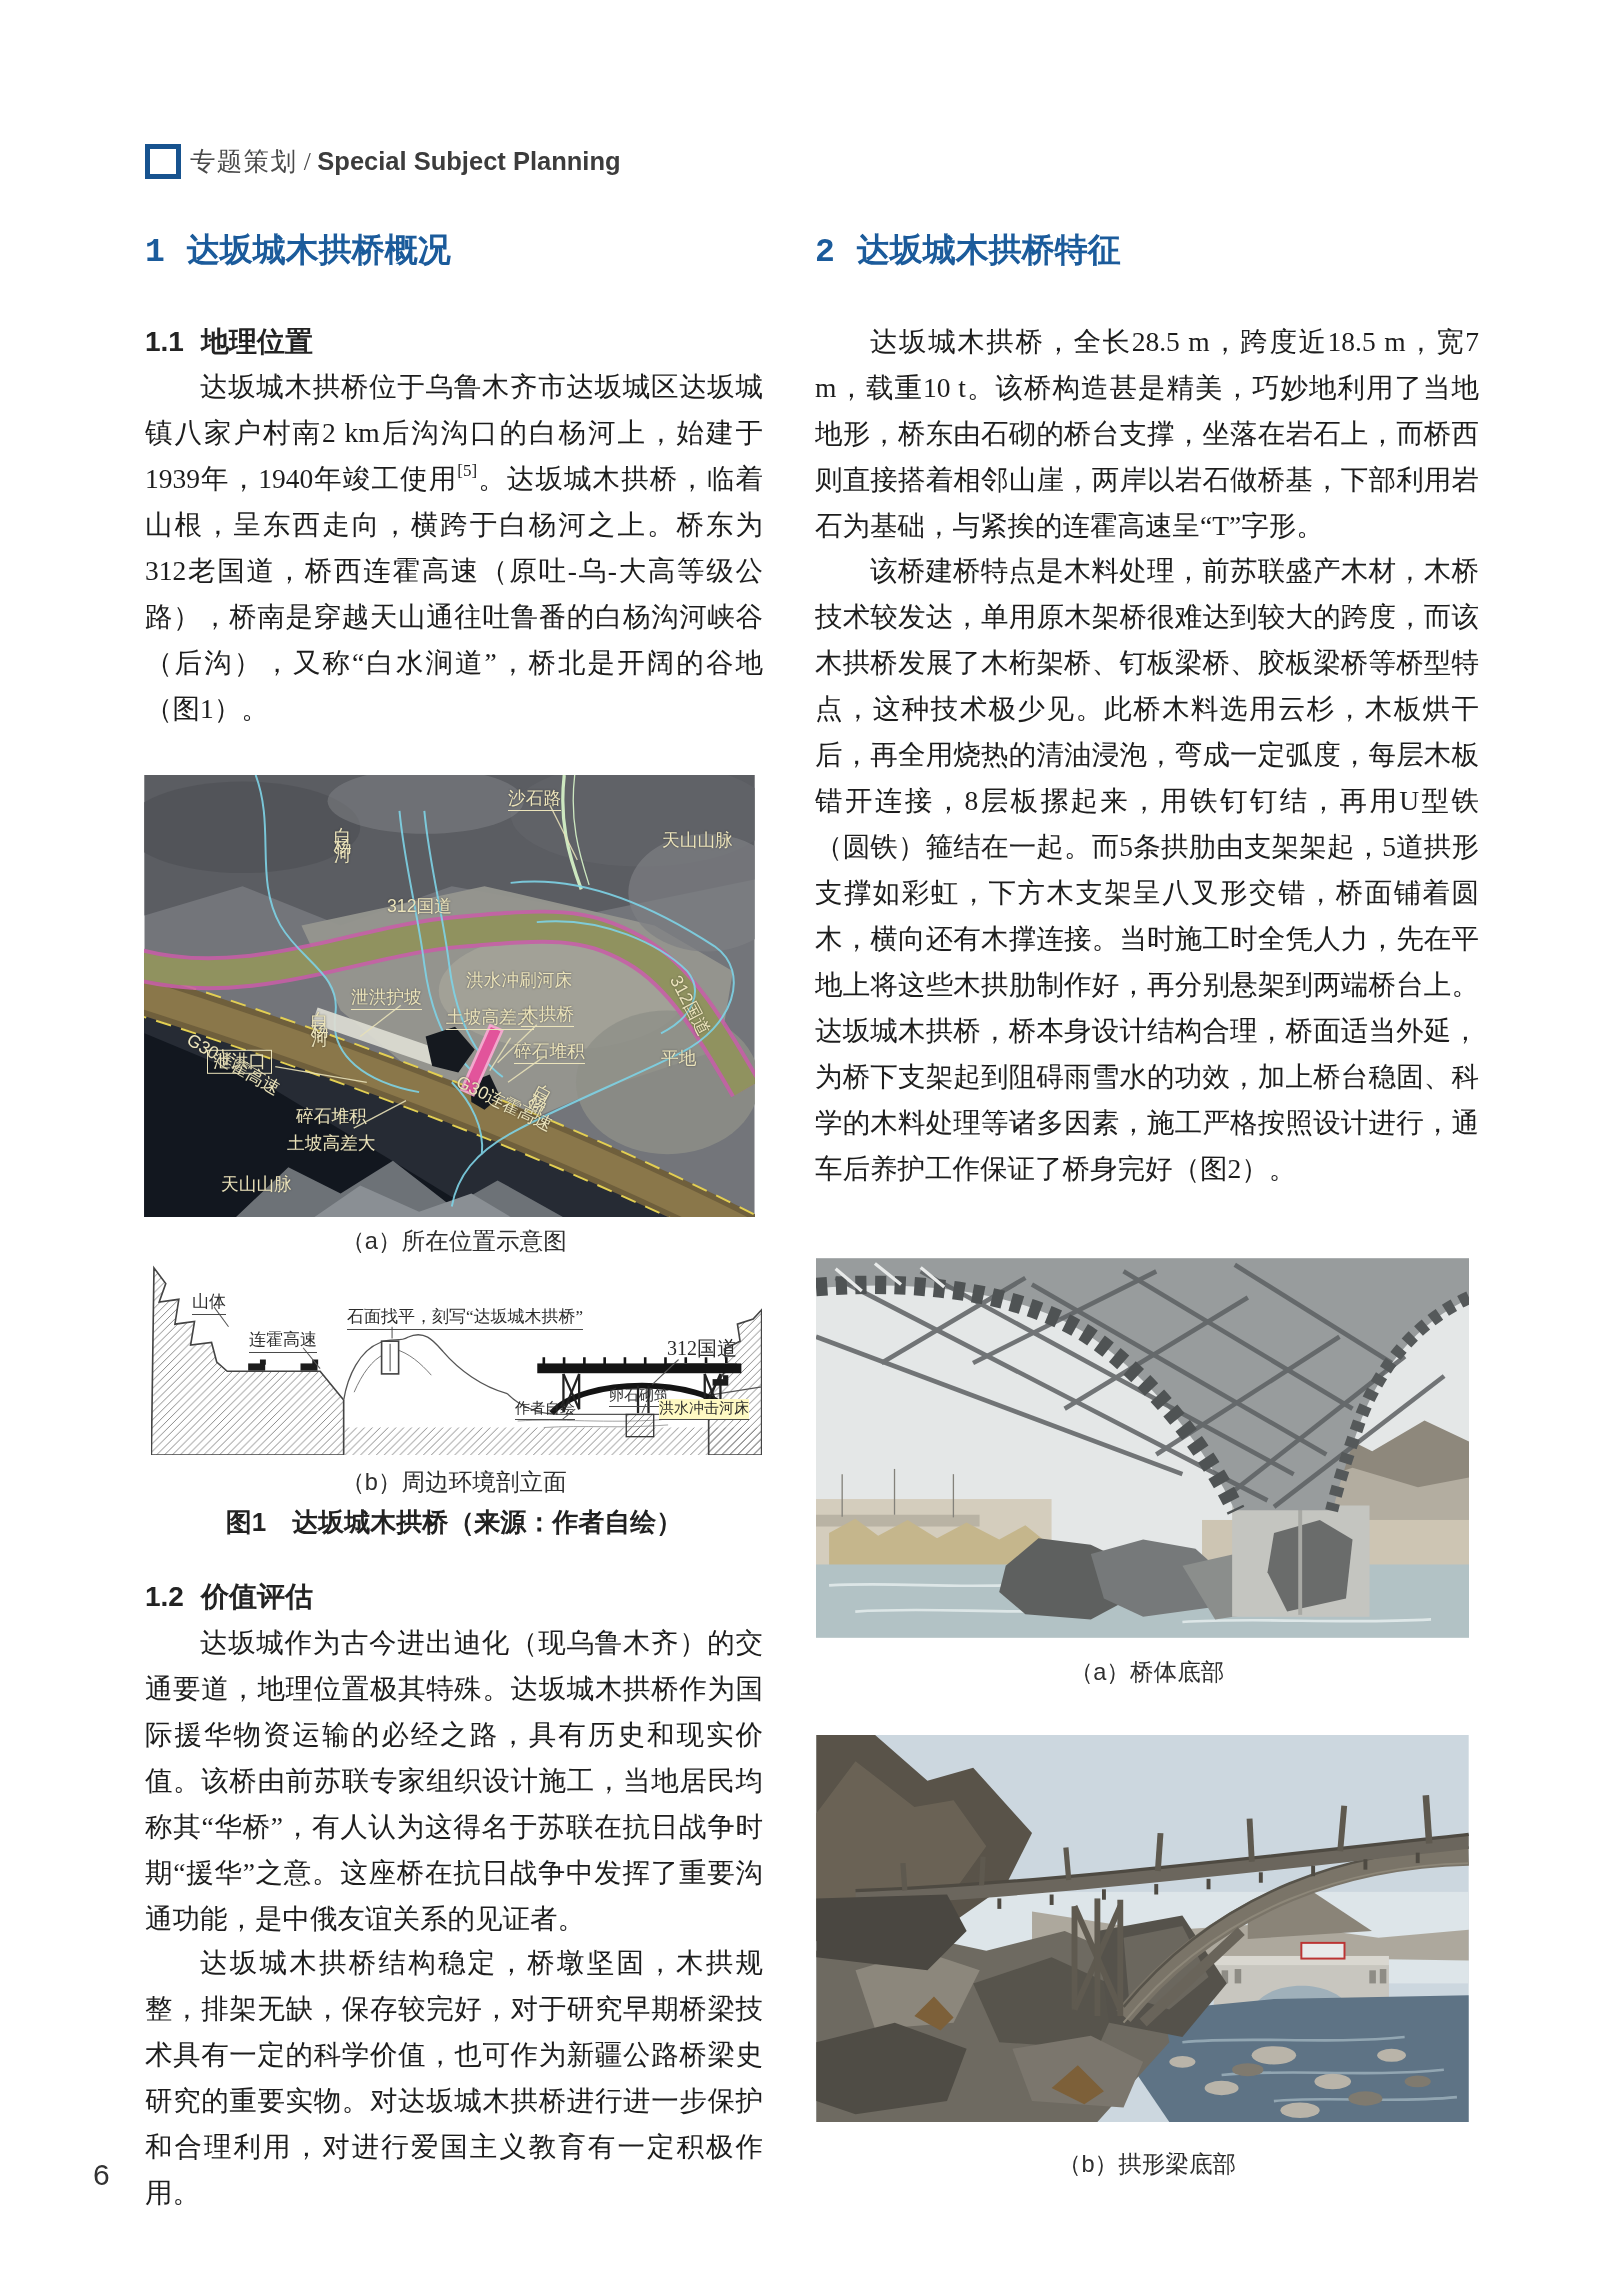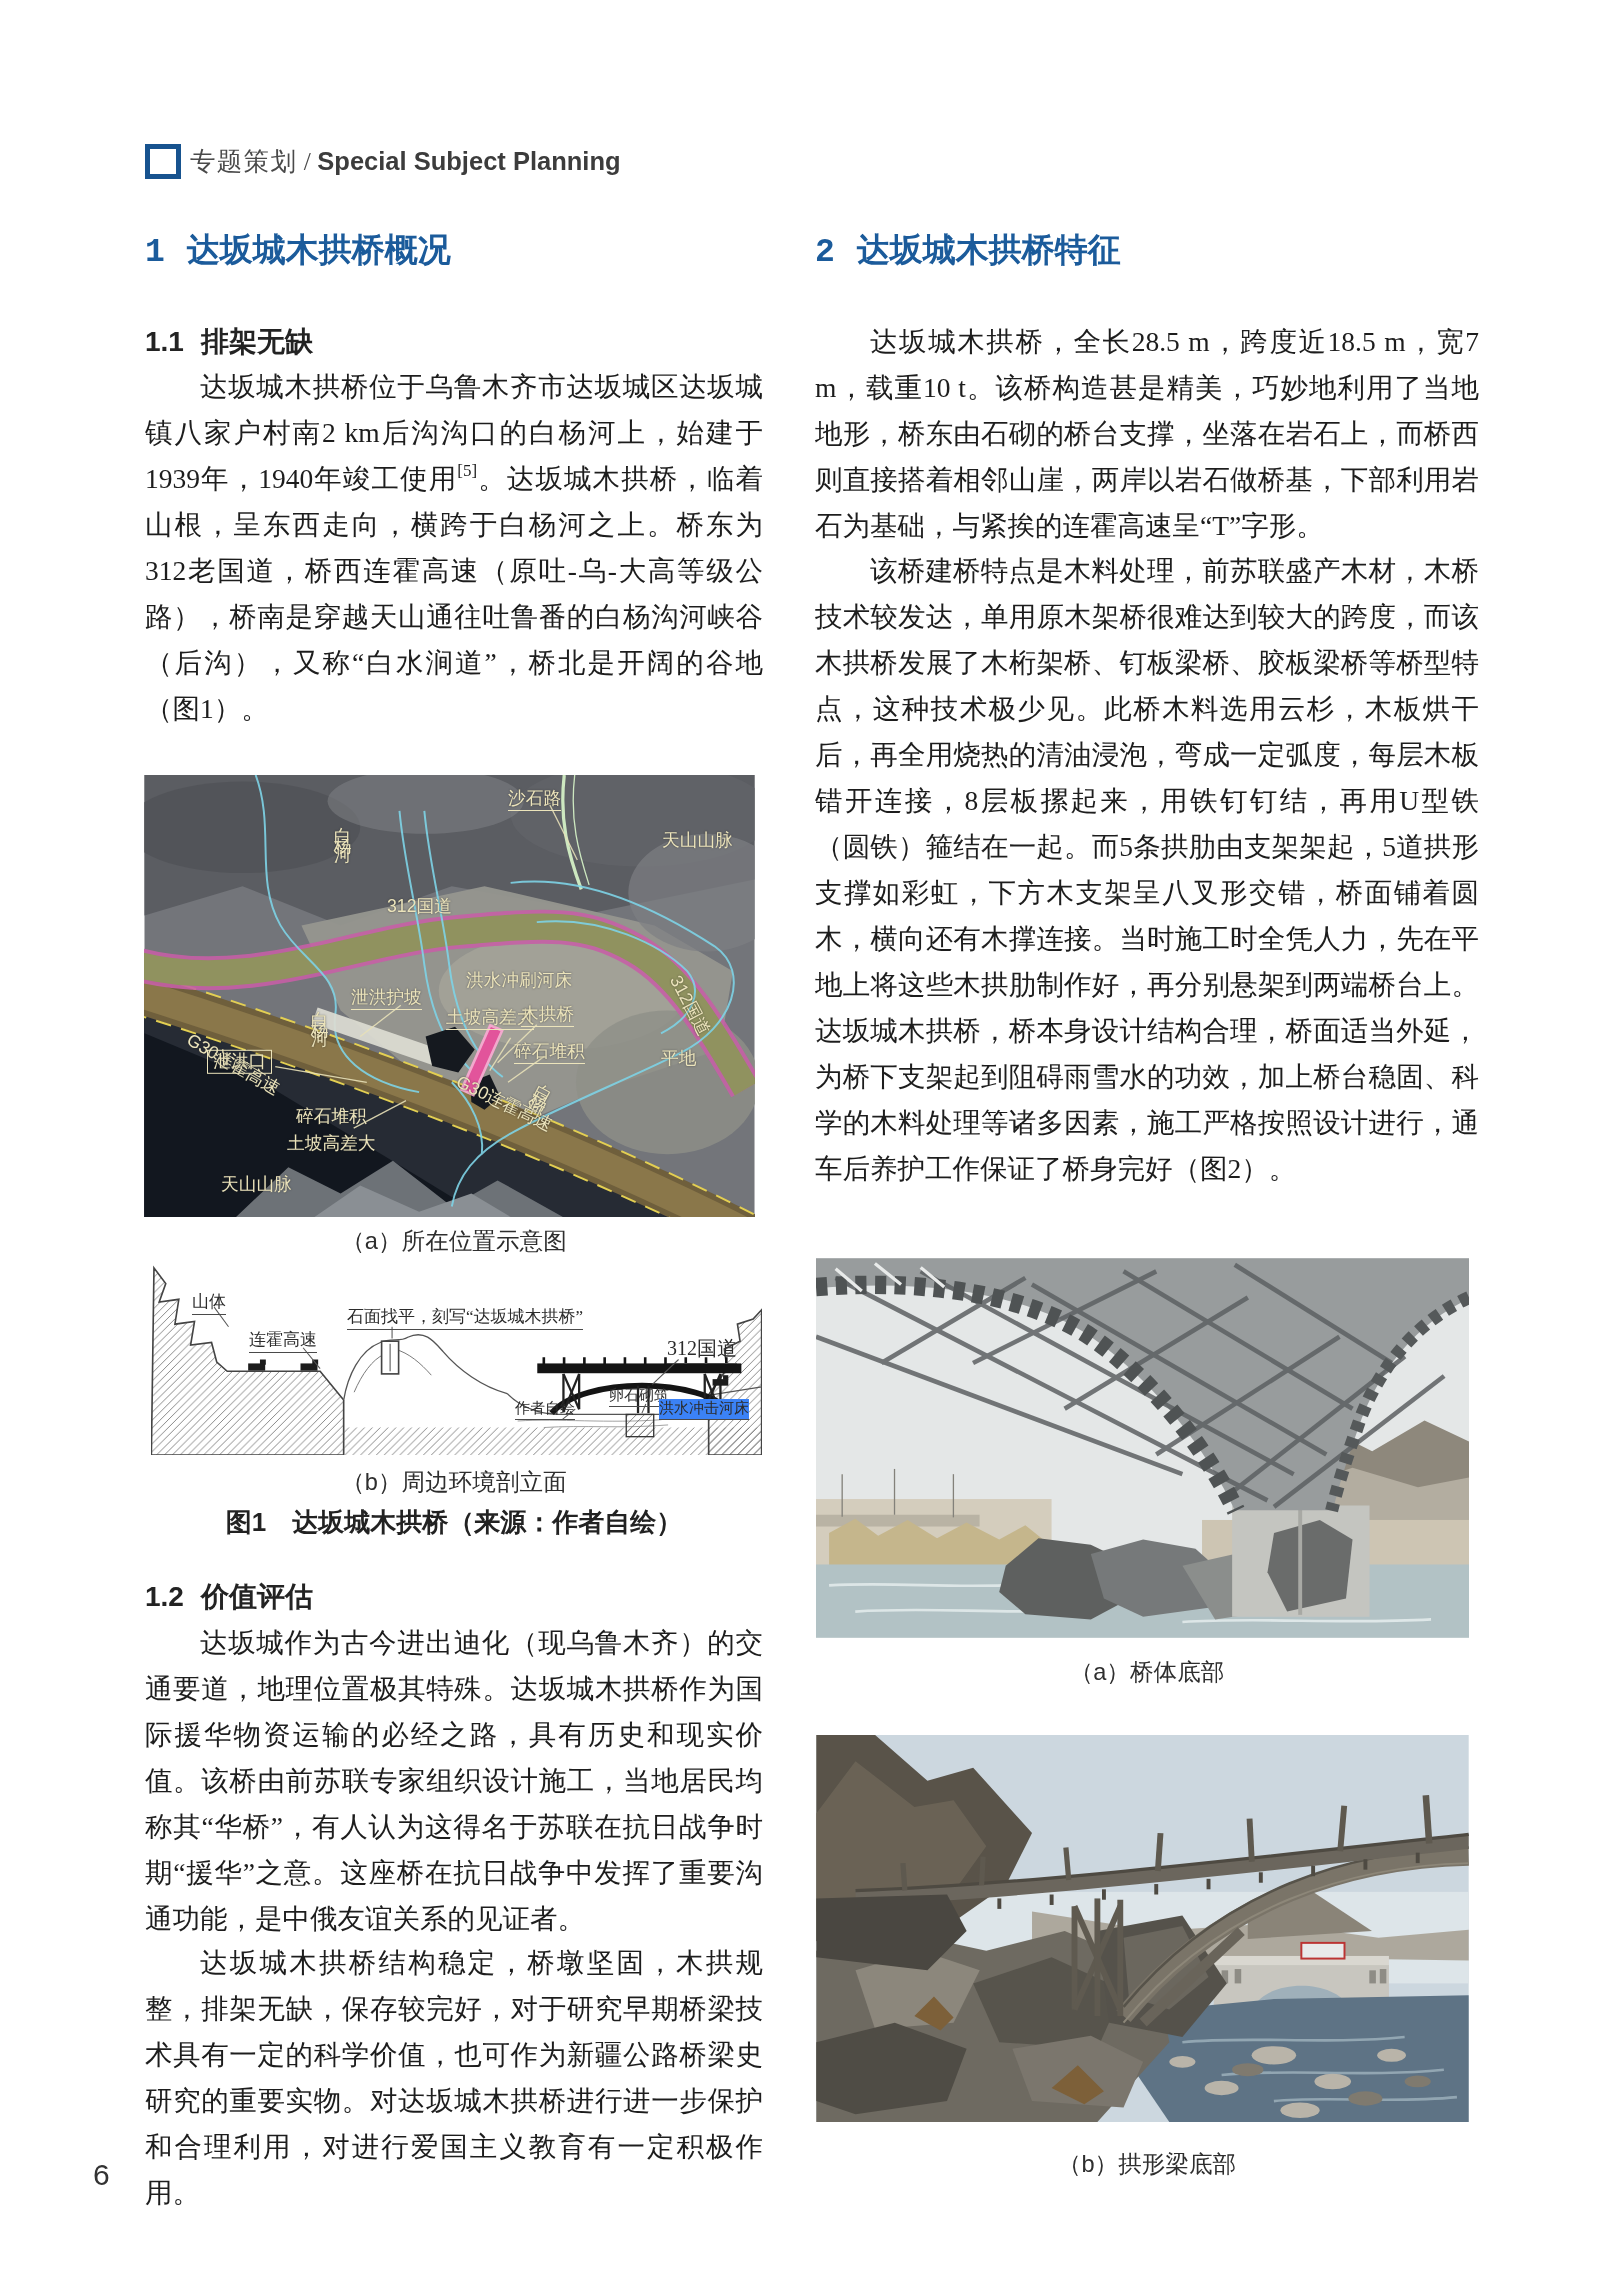--- a/index.html
+++ b/index.html
@@ -48,21 +48,21 @@
       <span class="hdr-sep">/</span>
       <span class="hdr-en">Special Subject Planning</span>
     </div>
   </div>
 
   <div class="colL" style="top:228px">
     <div class="h-sec"><span class="num">1</span><span>达坂城木拱桥概况</span></div>
   </div>
 
   <div class="colL" style="top:323px">
-    <div class="h-sub"><span class="num">1.1</span><span>排架无缺</span></div>
+    <div class="h-sub"><span class="num">1.1</span><span>地理位置</span></div>
   </div>
 
   <div class="colL para" style="top:364px"><span>达坂城木拱桥位于乌鲁木齐市达坂城区达坂城镇八家户村南2 km后沟沟口的白杨河上，始建于1939年，1940年竣工使用</span><sup class="ref">[5]</sup><span>。达坂城木拱桥，临着山根，呈东西走向，横跨于白杨河之上。桥东为312老国道，桥西连霍高速（原吐-乌-大高等级公路），桥南是穿越天山通往吐鲁番的白杨沟河峡谷（后沟），又称“白水涧道”，桥北是开阔的谷地（图1）。</span></div>
 
   <div class="figbox" style="left:144px;top:775px;width:645px;height:442px">
     <svg viewBox="0 0 933 676" width="611" height="442">
       <rect x="0" y="0" width="933" height="676" fill="#73757a"></rect>
 
       <polygon points="0,0 933,0 933,160 690,210 470,170 300,230 150,170 0,215" fill="#5b5d62"></polygon>
       <ellipse cx="150" cy="80" rx="180" ry="70" fill="#4c4e54" opacity="0.6"></ellipse>
@@ -207,21 +207,21 @@
         <path d="M 836,214 L 812,238"></path>
       </g>
     </svg>
 
     <div class="drwlab u" style="left:41px;top:26px">山体</div>
     <div class="drwlab u" style="left:98px;top:64px">连霍高速</div>
     <div class="drwlab u" style="left:196px;top:41px">石面找平，刻写“达坂城木拱桥”</div>
     <div class="drwlab u big" style="left:516px;top:71px">312国道</div>
     <div class="drwlab u" style="left:364px;top:135px;font-size:15px">作者自绘</div>
     <div class="drwlab u" style="left:458px;top:122px;font-size:15px">卵石砌筑</div>
-    <div class="drwlab u" style="left:508px;top:135px;font-size:15px;background:#3b82f6">洪水冲击河床</div>
+    <div class="drwlab u" style="left:508px;top:135px;font-size:15px;background:#fef9c3">洪水冲击河床</div>
   </div>
   <div class="colL cap" style="top:1466px">（b）周边环境剖立面</div>
   <div class="colL figcap" style="top:1505px">图1　达坂城木拱桥（来源：作者自绘）</div>
 
   <div class="colL" style="top:1578px">
     <div class="h-sub"><span class="num">1.2</span><span>价值评估</span></div>
   </div>
   <div class="colL para" style="top:1940px">达坂城木拱桥结构稳定，桥墩坚固，木拱规整，排架无缺，保存较完好，对于研究早期桥梁技术具有一定的科学价值，也可作为新疆公路桥梁史研究的重要实物。对达坂城木拱桥进行进一步保护和合理利用，对进行爱国主义教育有一定积极作用。</div>
   <div class="colL para" style="top:1620px">达坂城作为古今进出迪化（现乌鲁木齐）的交通要道，地理位置极其特殊。达坂城木拱桥作为国际援华物资运输的必经之路，具有历史和现实价值。该桥由前苏联专家组织设计施工，当地居民均称其“华桥”，有人认为这得名于苏联在抗日战争时期“援华”之意。这座桥在抗日战争中发挥了重要沟通功能，是中俄友谊关系的见证者。</div>
 

